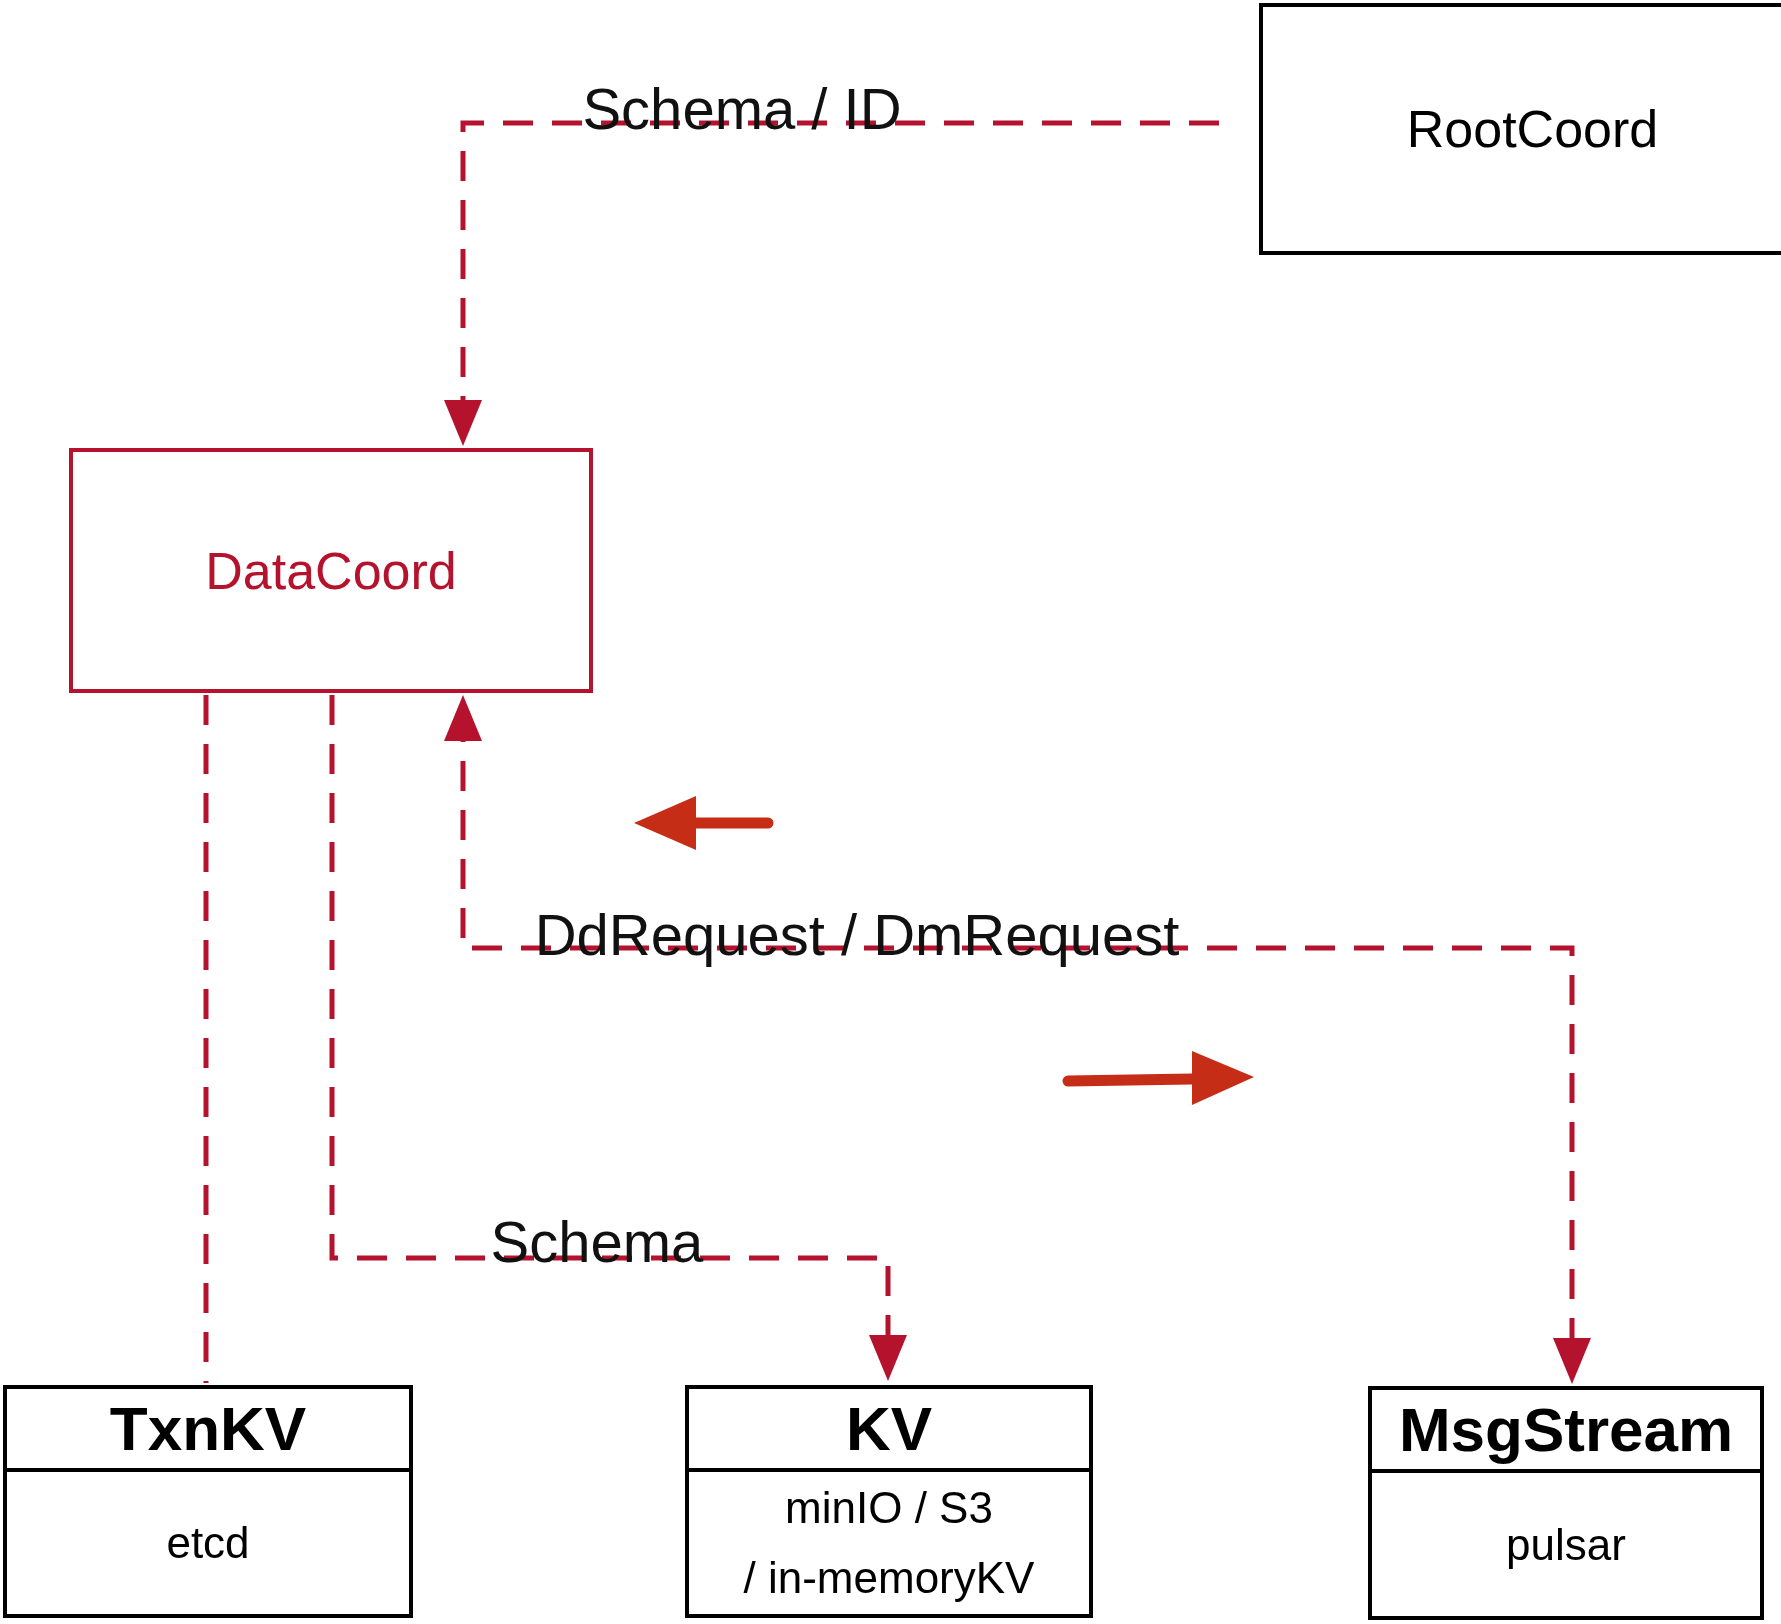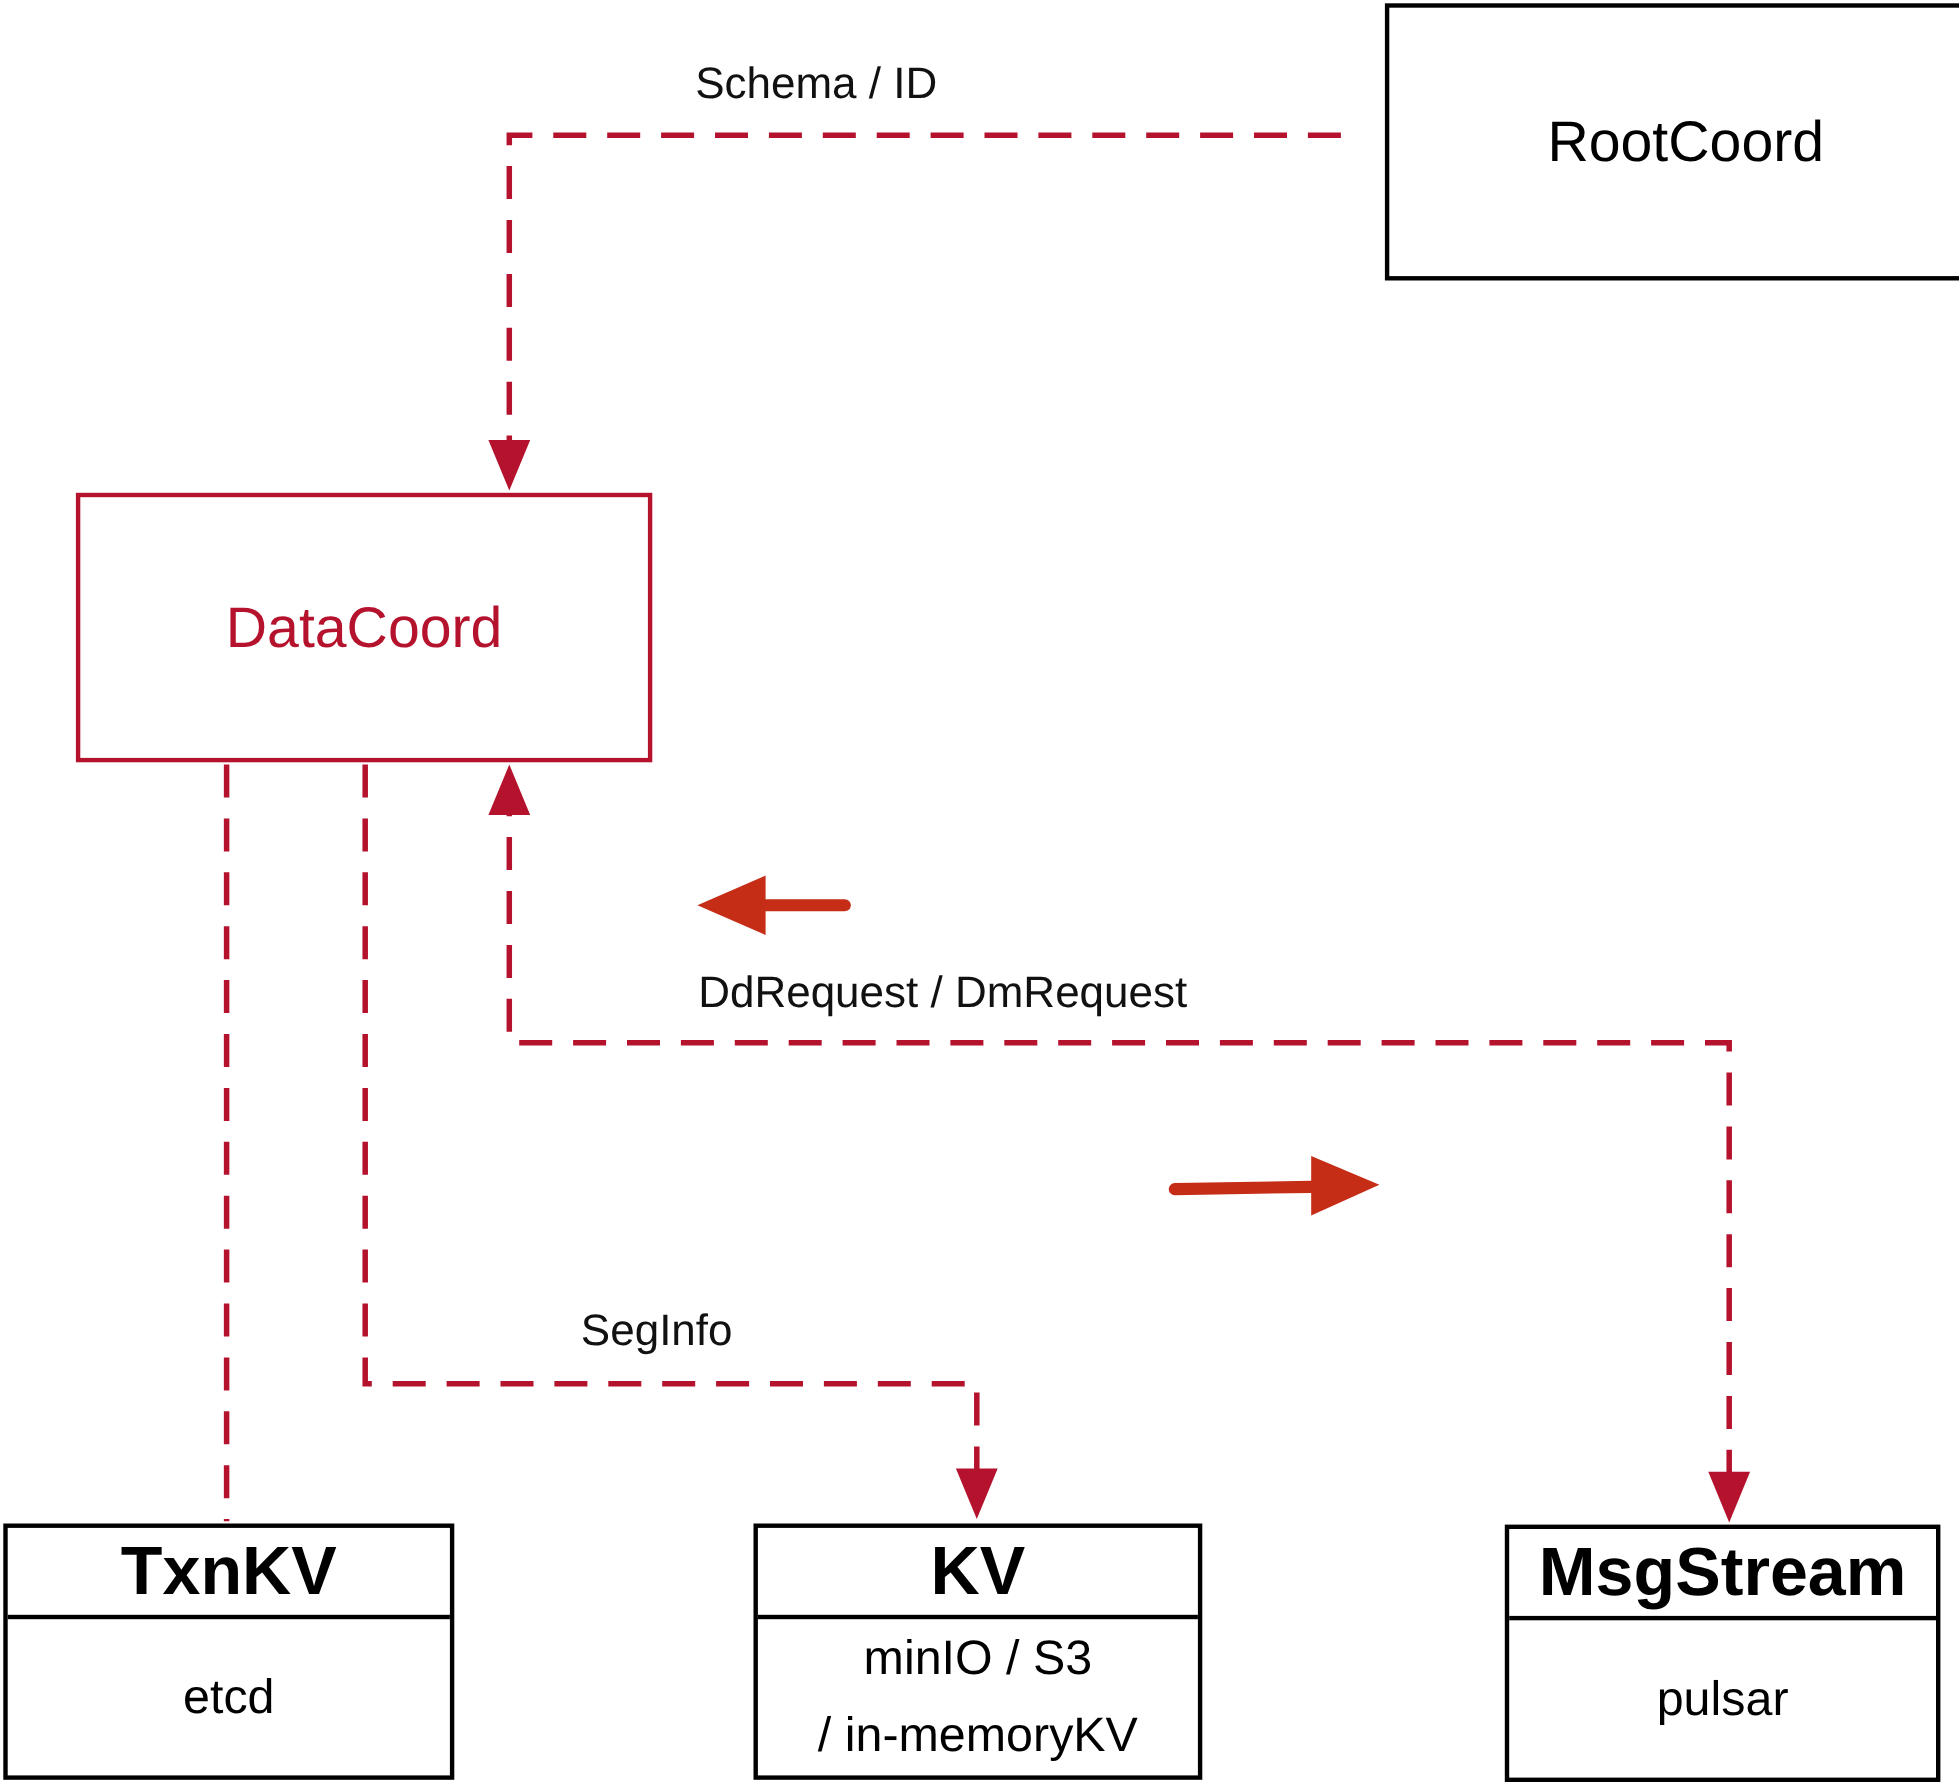--- a/index.html
+++ b/index.html
@@ -56,22 +56,23 @@
     display:flex;flex-direction:column;align-items:center;justify-content:center;
     font-size:44px;color:#000;line-height:70px;text-align:center;
   }
   #txnkv{left:3px;top:1385px;width:410px;height:233px;}
   #kv{left:685px;top:1385px;width:408px;height:233px;}
   #msgstream{left:1368px;top:1386px;width:396px;height:234px;}
 
   .edge-label{
     position:absolute;
     transform:translate(-50%,-50%);
-    font-size:40px;color:var(--label-text,#111);
+    font-size:58px;color:var(--label-text,#111);
     white-space:nowrap;
+    margin-top:31px;
   }
   #lbl-schema{left:742px;top:77px;}
   #lbl-ddrequest{left:857px;top:903px;}
   #lbl-timetick{left:935px;top:998px;}
   #lbl-binlogs{left:597px;top:1210px;}
 </style>
 </head>
 <body>
 
 <div id="canvas">
@@ -129,15 +130,15 @@
     </div>
   </div>
 
   <div class="store" id="msgstream">
     <div class="store-header">MsgStream</div>
     <div class="store-body">pulsar</div>
   </div>
 
   <div class="edge-label" id="lbl-schema">Schema / ID</div>
   <div class="edge-label" id="lbl-ddrequest">DdRequest / DmRequest</div>
-  <div class="edge-label" id="lbl-binlogs">SegInfo</div>
+  <div class="edge-label" id="lbl-binlogs">Schema</div>
 
 </div>
 
 </body></html>

